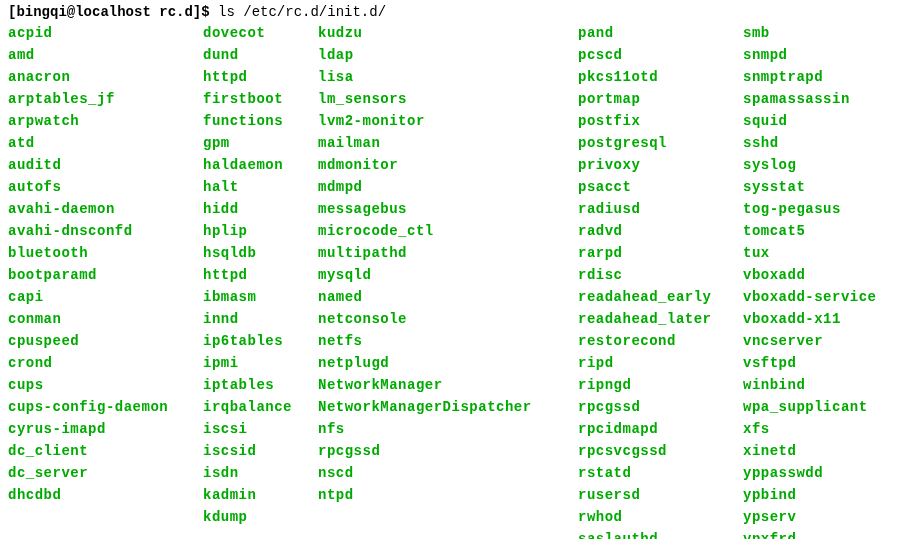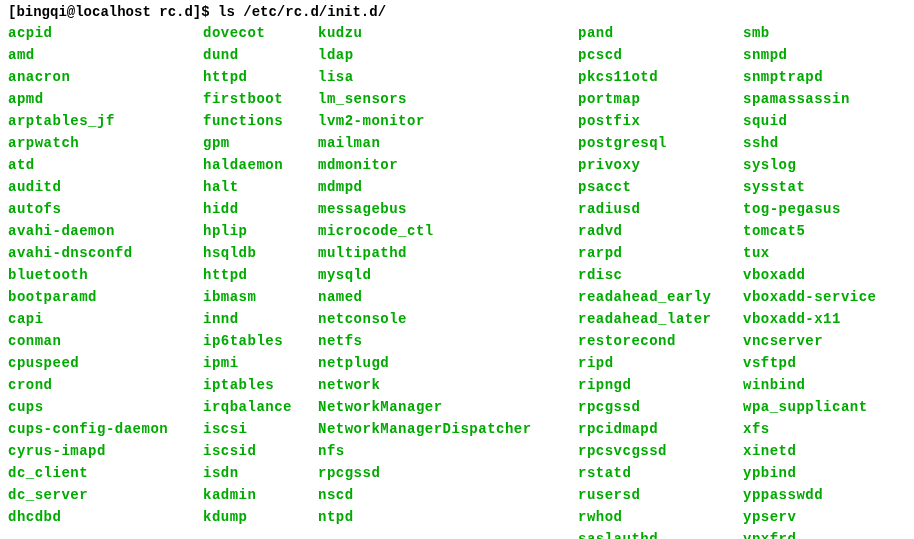--- a/index.html
+++ b/index.html
@@ -16,21 +16,21 @@
     }
     .prompt-line {
       color: #000000;
       margin-bottom: 2px;
       font-weight: bold;
     }
     .prompt-user {
       font-weight: bold;
     }
     .prompt-cmd {
-      font-weight: bold;
+      font-weight: normal;
     }
     .listing {
       display: flex;
       gap: 0;
     }
     .col {
       display: flex;
       flex-direction: column;
     }
     .col1 { width: 195px; }
@@ -50,21 +50,20 @@
 
 <div class="prompt-line">
   <span class="prompt-user">[bingqi@localhost rc.d]$ </span><span class="prompt-cmd">ls /etc/rc.d/init.d/</span>
 </div>
 
 <div class="listing">
   <div class="col col1">
       <div class="entry">acpid</div>
       <div class="entry">amd</div>
       <div class="entry">anacron</div>
-      <div class="entry">apmd</div>
       <div class="entry">arptables_jf</div>
       <div class="entry">arpwatch</div>
       <div class="entry">atd</div>
       <div class="entry">auditd</div>
       <div class="entry">autofs</div>
       <div class="entry">avahi-daemon</div>
       <div class="entry">avahi-dnsconfd</div>
       <div class="entry">bluetooth</div>
       <div class="entry">bootparamd</div>
       <div class="entry">capi</div>
@@ -113,21 +112,20 @@
       <div class="entry">mdmonitor</div>
       <div class="entry">mdmpd</div>
       <div class="entry">messagebus</div>
       <div class="entry">microcode_ctl</div>
       <div class="entry">multipathd</div>
       <div class="entry">mysqld</div>
       <div class="entry">named</div>
       <div class="entry">netconsole</div>
       <div class="entry">netfs</div>
       <div class="entry">netplugd</div>
-      <div class="entry">network</div>
       <div class="entry">NetworkManager</div>
       <div class="entry">NetworkManagerDispatcher</div>
       <div class="entry">nfs</div>
       <div class="entry">rpcgssd</div>
       <div class="entry">nscd</div>
       <div class="entry">ntpd</div>
     </div>
   <div class="col col4">
       <div class="entry">pand</div>
       <div class="entry">pcscd</div>
@@ -168,18 +166,18 @@
       <div class="entry">tux</div>
       <div class="entry">vboxadd</div>
       <div class="entry">vboxadd-service</div>
       <div class="entry">vboxadd-x11</div>
       <div class="entry">vncserver</div>
       <div class="entry">vsftpd</div>
       <div class="entry">winbind</div>
       <div class="entry">wpa_supplicant</div>
       <div class="entry">xfs</div>
       <div class="entry">xinetd</div>
+      <div class="entry">yppasswdd</div>
       <div class="entry">ypbind</div>
-      <div class="entry">yppasswdd</div>
       <div class="entry">ypserv</div>
       <div class="entry">ypxfrd</div>
     </div>
 </div>
 
 </body></html>

